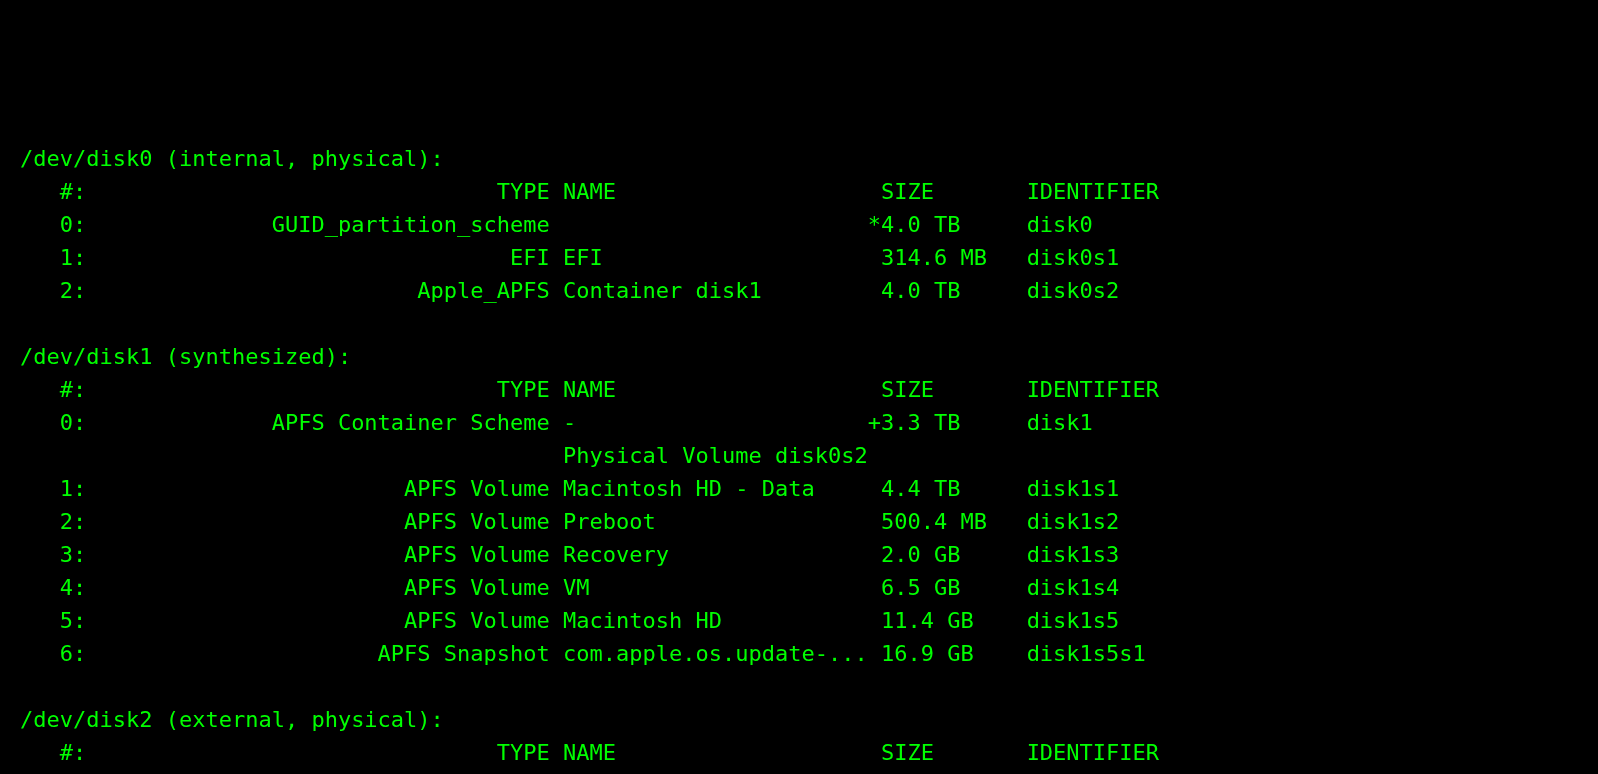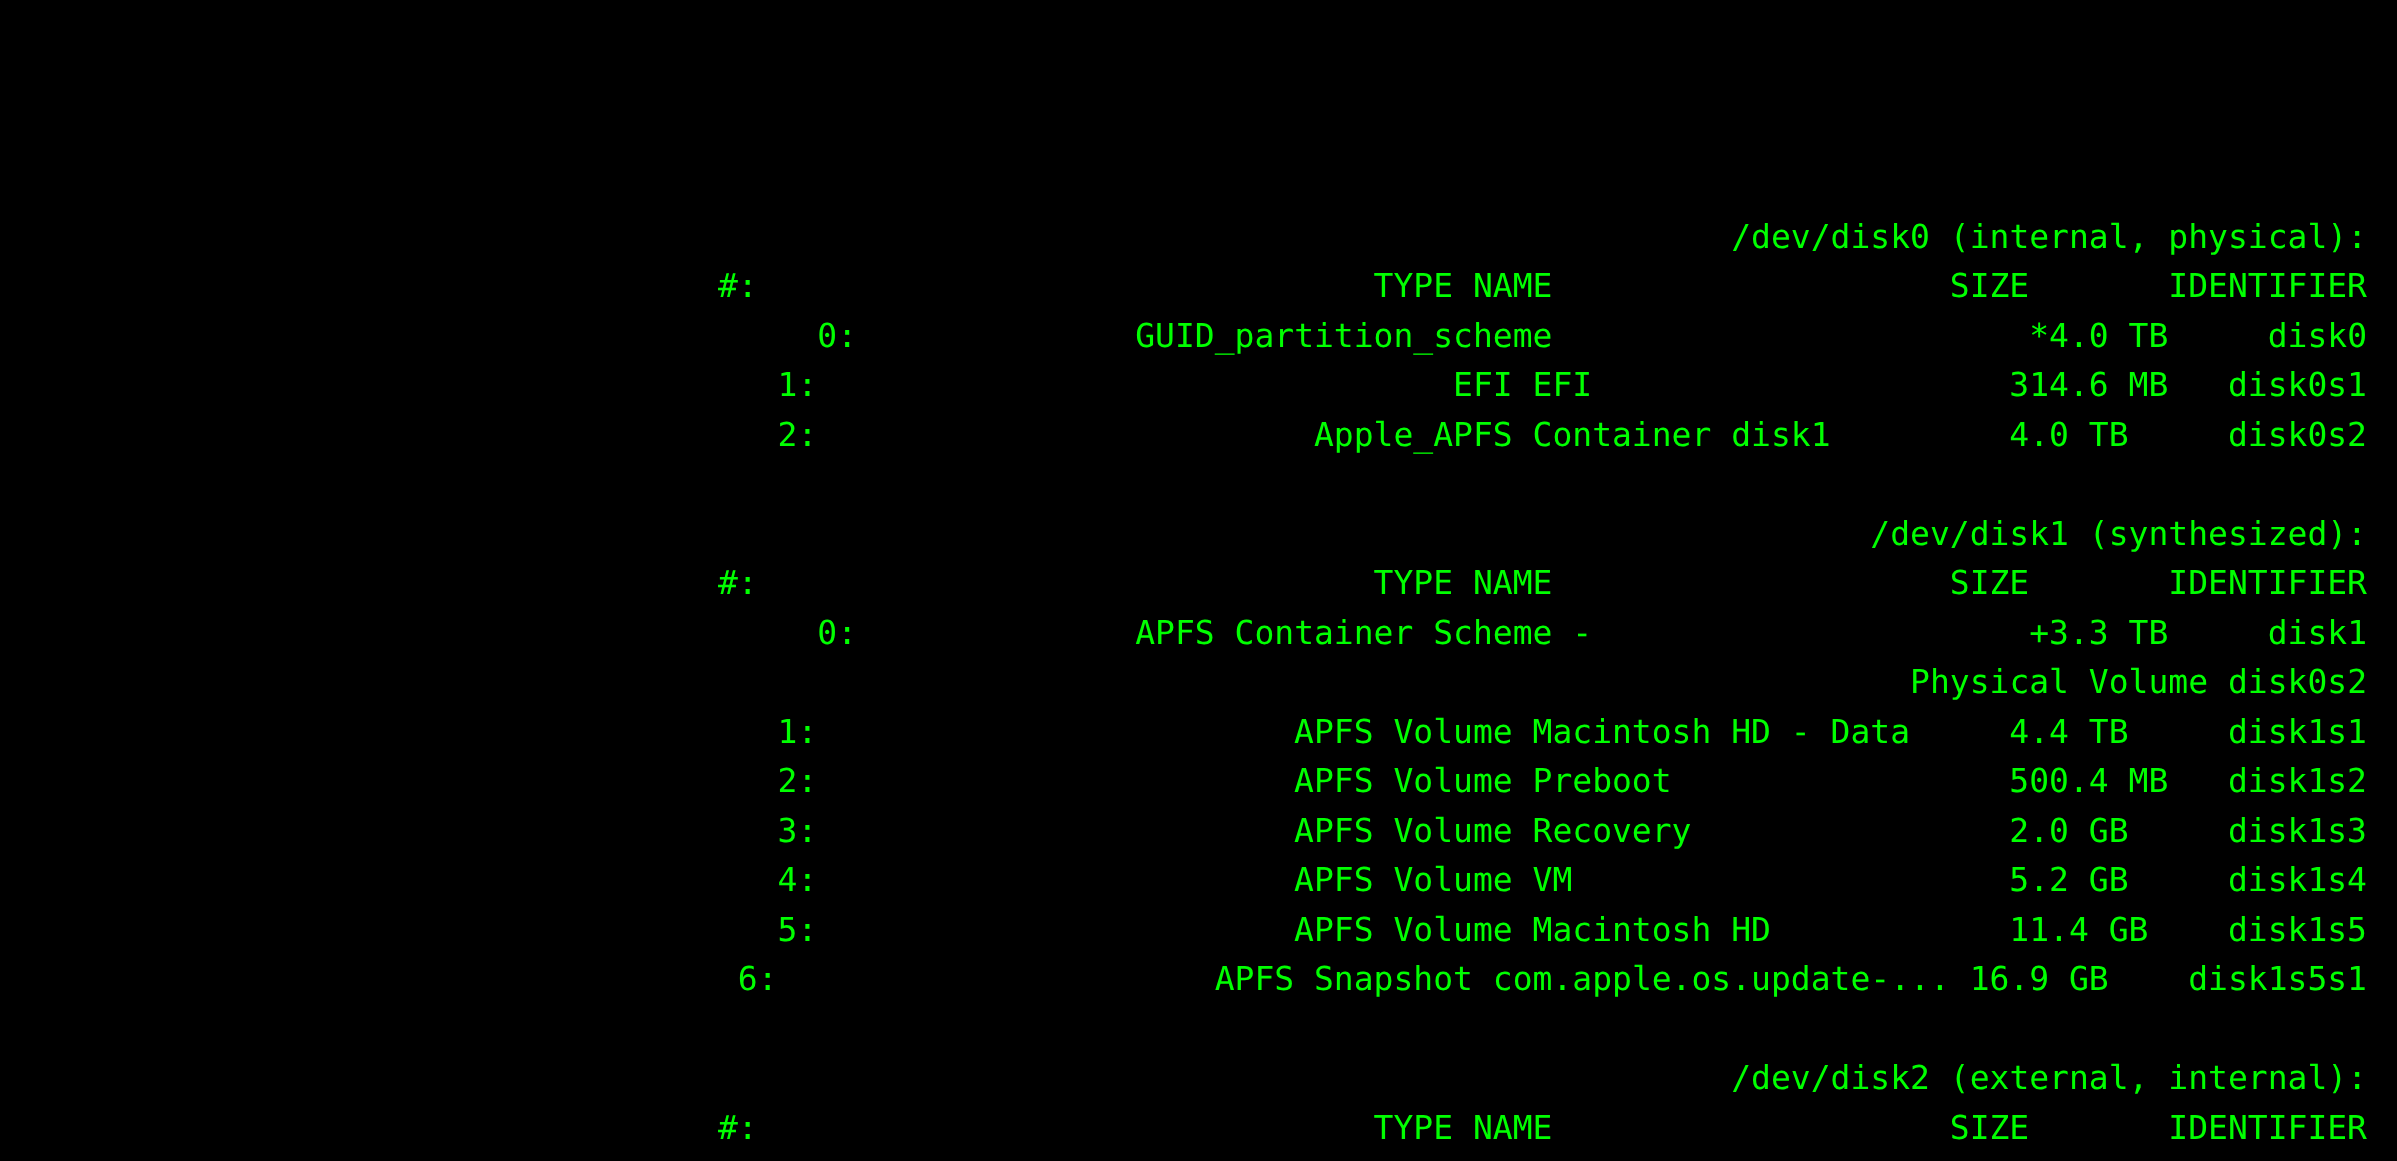--- a/index.html
+++ b/index.html
@@ -7,21 +7,20 @@
       color: #00ff00;
       font-family: 'Menlo', 'Monaco', 'Consolas', monospace;
       font-size: 22px;
       line-height: 1.5;
       margin: 0;
       padding: 10px 20px;
       white-space: pre;
     }
     .disk-block {
       margin-bottom: 33px;
-      text-align: right;
     }
     .disk-block:last-child {
       margin-bottom: 0;
     }
   </style>
 </head>
 <body>
 
 
 
@@ -29,22 +28,22 @@
 <span>   #:                               TYPE NAME                    SIZE       IDENTIFIER</span>
 <span>   0:              GUID_partition_scheme                        *4.0 TB     disk0</span>
 <span>   1:                                EFI EFI                     314.6 MB   disk0s1</span>
 <span>   2:                         Apple_APFS Container disk1         4.0 TB     disk0s2</span></div><div class="disk-block"><span>/dev/disk1 (synthesized):</span>
 <span>   #:                               TYPE NAME                    SIZE       IDENTIFIER</span>
 <span>   0:              APFS Container Scheme -                      +3.3 TB     disk1</span>
 <span>                                         Physical Volume disk0s2</span>
 <span>   1:                        APFS Volume Macintosh HD - Data     4.4 TB     disk1s1</span>
 <span>   2:                        APFS Volume Preboot                 500.4 MB   disk1s2</span>
 <span>   3:                        APFS Volume Recovery                2.0 GB     disk1s3</span>
-<span>   4:                        APFS Volume VM                      5.2 GB     disk1s4</span>
+<span>   4:                        APFS Volume VM                      6.5 GB     disk1s4</span>
 <span>   5:                        APFS Volume Macintosh HD            11.4 GB    disk1s5</span>
-<span>   6:                      APFS Snapshot com.apple.os.update-... 16.9 GB    disk1s5s1</span></div><div class="disk-block"><span>/dev/disk2 (external, internal):</span>
+<span>   6:                      APFS Snapshot com.apple.os.update-... 16.9 GB    disk1s5s1</span></div><div class="disk-block"><span>/dev/disk2 (external, physical):</span>
 <span>   #:                               TYPE NAME                    SIZE       IDENTIFIER</span>
 <span>   0:             FDisk_partition_scheme                        *128.0 GB   disk2</span>
 
 </div></div>
 
 
 
 
 </body></html>

